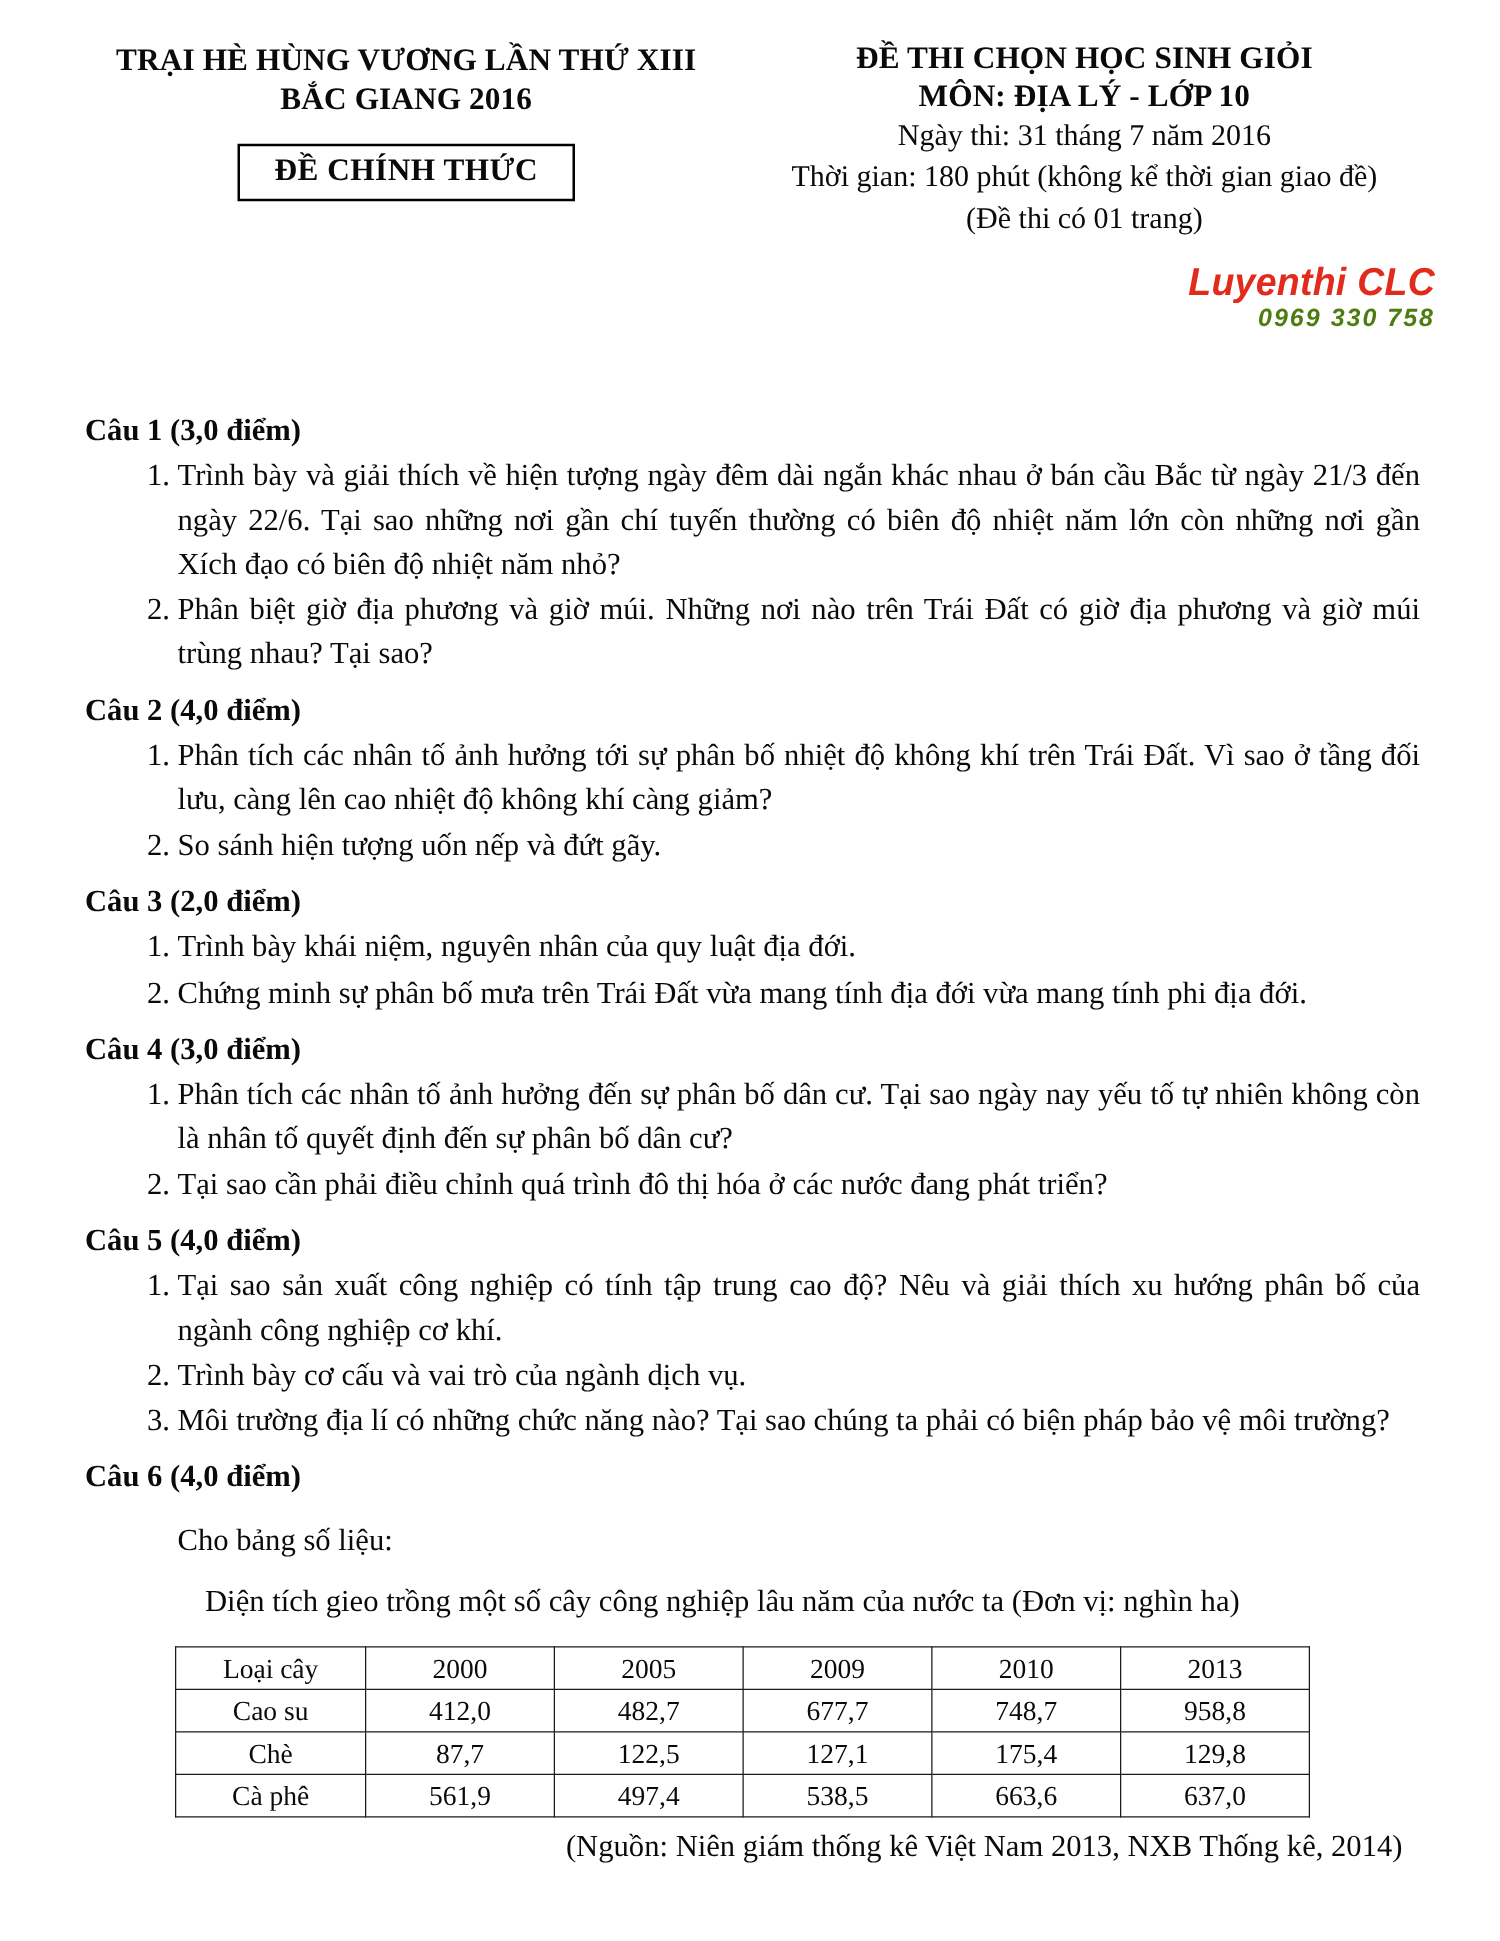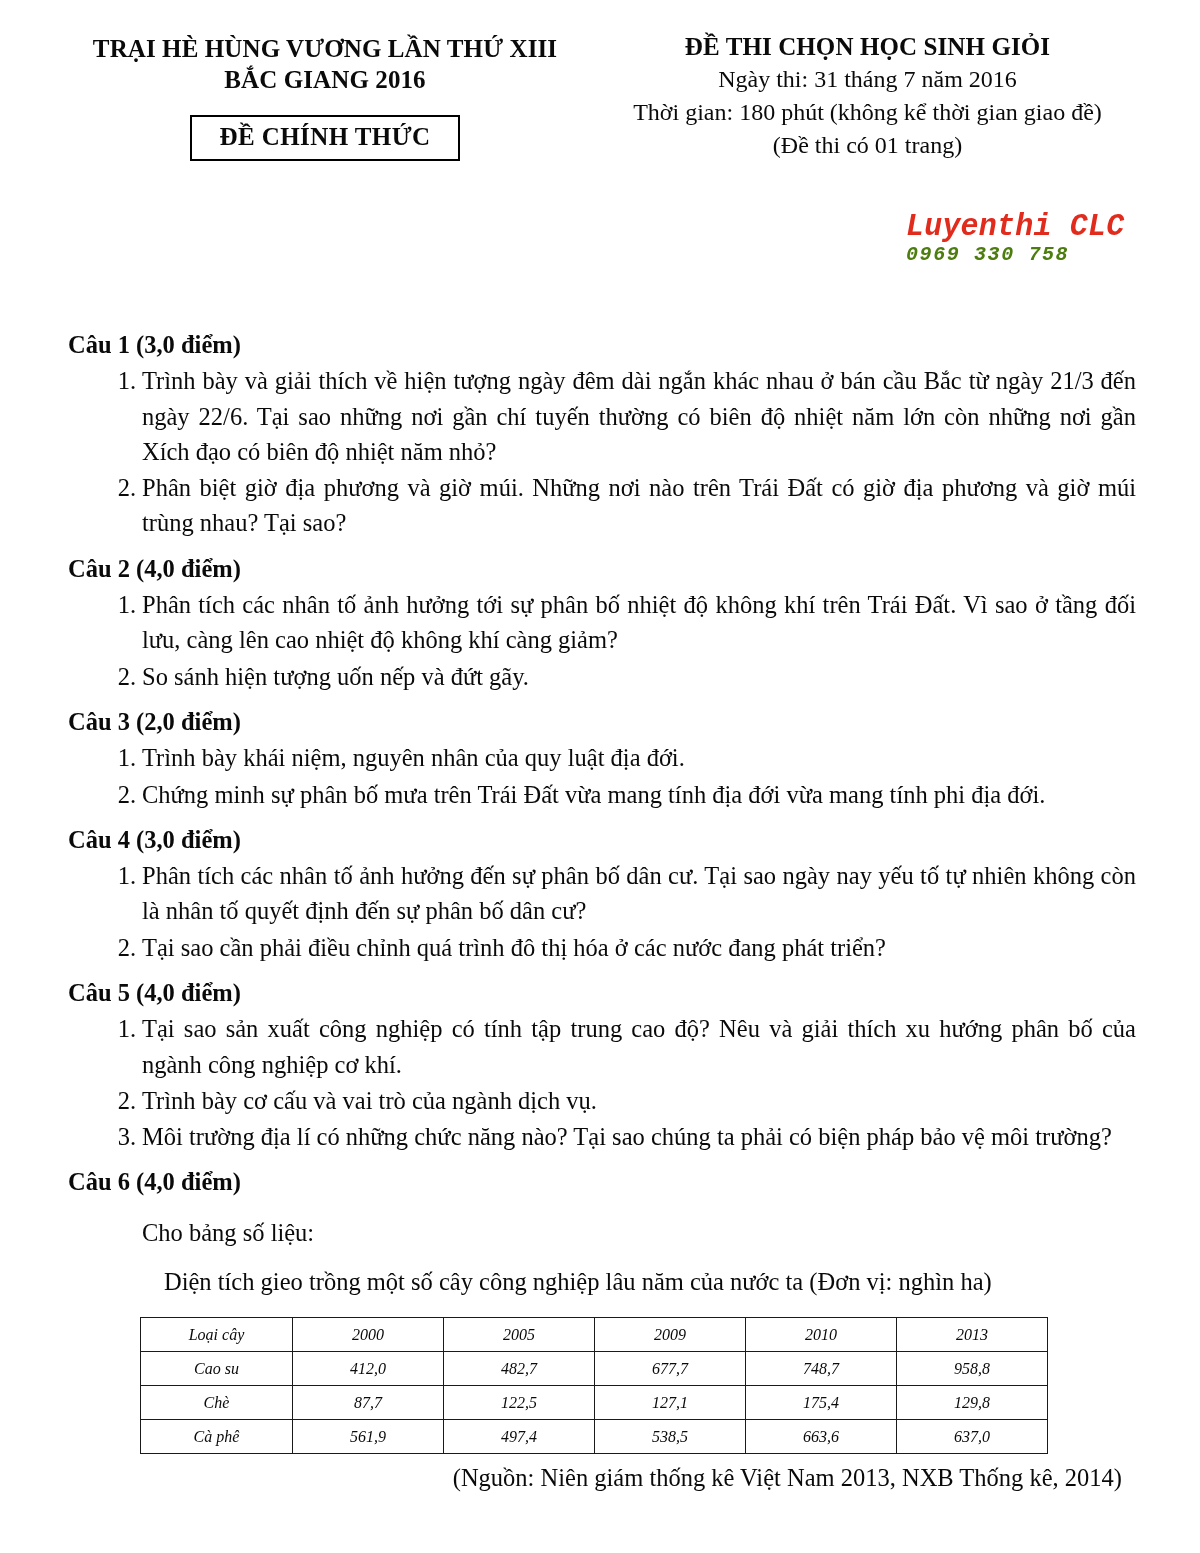--- a/index.html
+++ b/index.html
@@ -76,22 +76,22 @@
     line-height: 1.38;
     white-space: nowrap;
   }
 
   
   .logo {
     position: absolute;
     top: 212px;
     right: 52px;
     width: 242px;
-    text-align: left;
-    font-family: Liberation Mono, monospace;
+    text-align: right;
+    font-family: Liberation Sans, sans-serif;
     user-select: none;
   }
   .logo-name {
     font-size: 30px;
     font-weight: bold;
     font-style: italic;
     letter-spacing: 0.2px;
     line-height: 1;
     transform: scaleY(1.04);
   }
@@ -159,27 +159,26 @@
     margin-top: 18px;
     padding-left: 72px;
   }
   table.data {
     border-collapse: collapse;
     width: 908px;
     table-layout: fixed;
   }
   table.data td, table.data th {
     border: 1.6px solid #1a1a1a;
-    font-size: 16px;
+    font-size: 22px;
     font-weight: normal;
     text-align: center;
     height: 33px;
     padding: 0 20px;
     line-height: 1.15;
-    font-style: italic;
   }
   table.data col.c0 { width: 152px; }
   table.data col.cx { width: 151px; }
 
   .source-line {
     margin-top: 8px;
     text-align: right;
     font-size: 24.5px;
     line-height: 1.3;
     padding-right: 14px;
@@ -197,20 +196,21 @@
       <div class="hl-title">BẮC GIANG 2016</div>
       <div class="stamp-wrap">
         <div class="stamp-box">
           <span class="stamp-text">ĐỀ CHÍNH THỨC</span>
         </div>
       </div>
     </div>
 
     <div class="header-right">
       <div class="hr-title">ĐỀ THI CHỌN HỌC SINH GIỎI</div>
+      <div class="hr-title">MÔN: ĐỊA LÝ - LỚP 10</div>
       <div class="hr-line">Ngày thi: 31 tháng 7 năm 2016</div>
       <div class="hr-line">Thời gian: 180 phút (không kể thời gian giao đề)</div>
       <div class="hr-line">(Đề thi có 01 trang)</div>
     </div>
 
   </div>
 
   <div class="logo">
     <div class="logo-name" style="color: rgb(225, 43, 28);">Luyenthi CLC</div>
     <div class="logo-phone" style="color: #4d7c0f;">0969 330 758</div>

